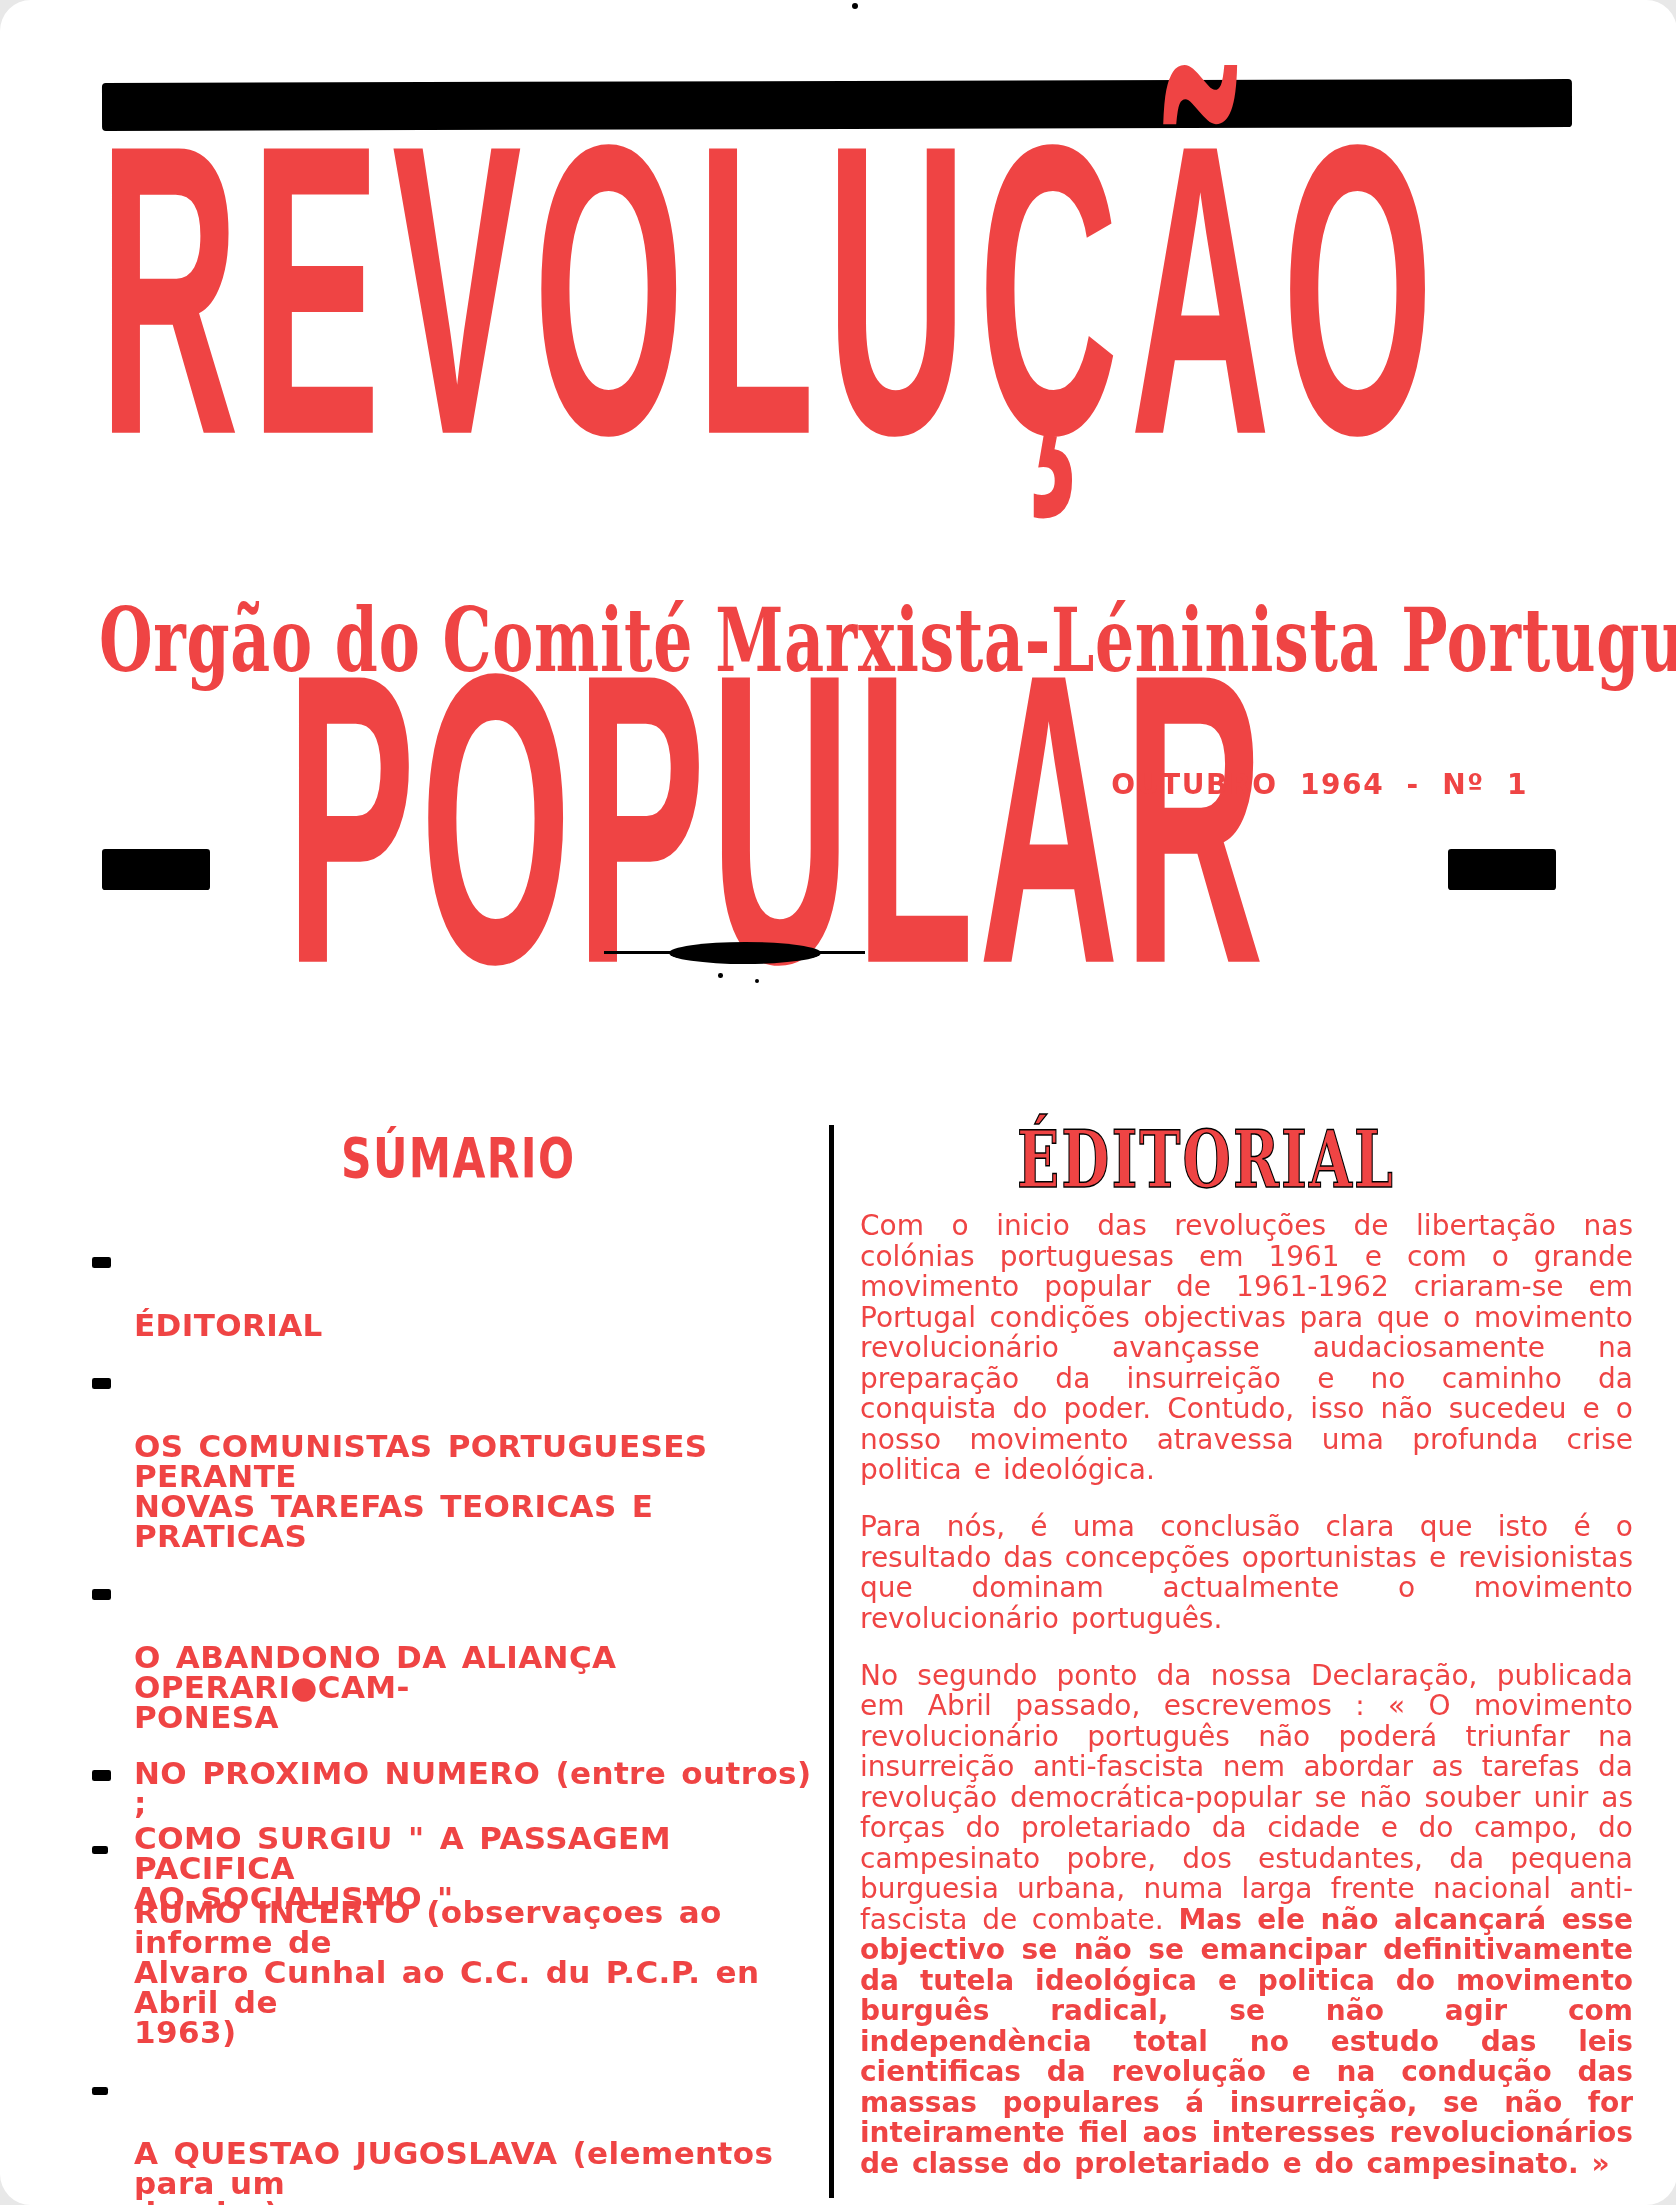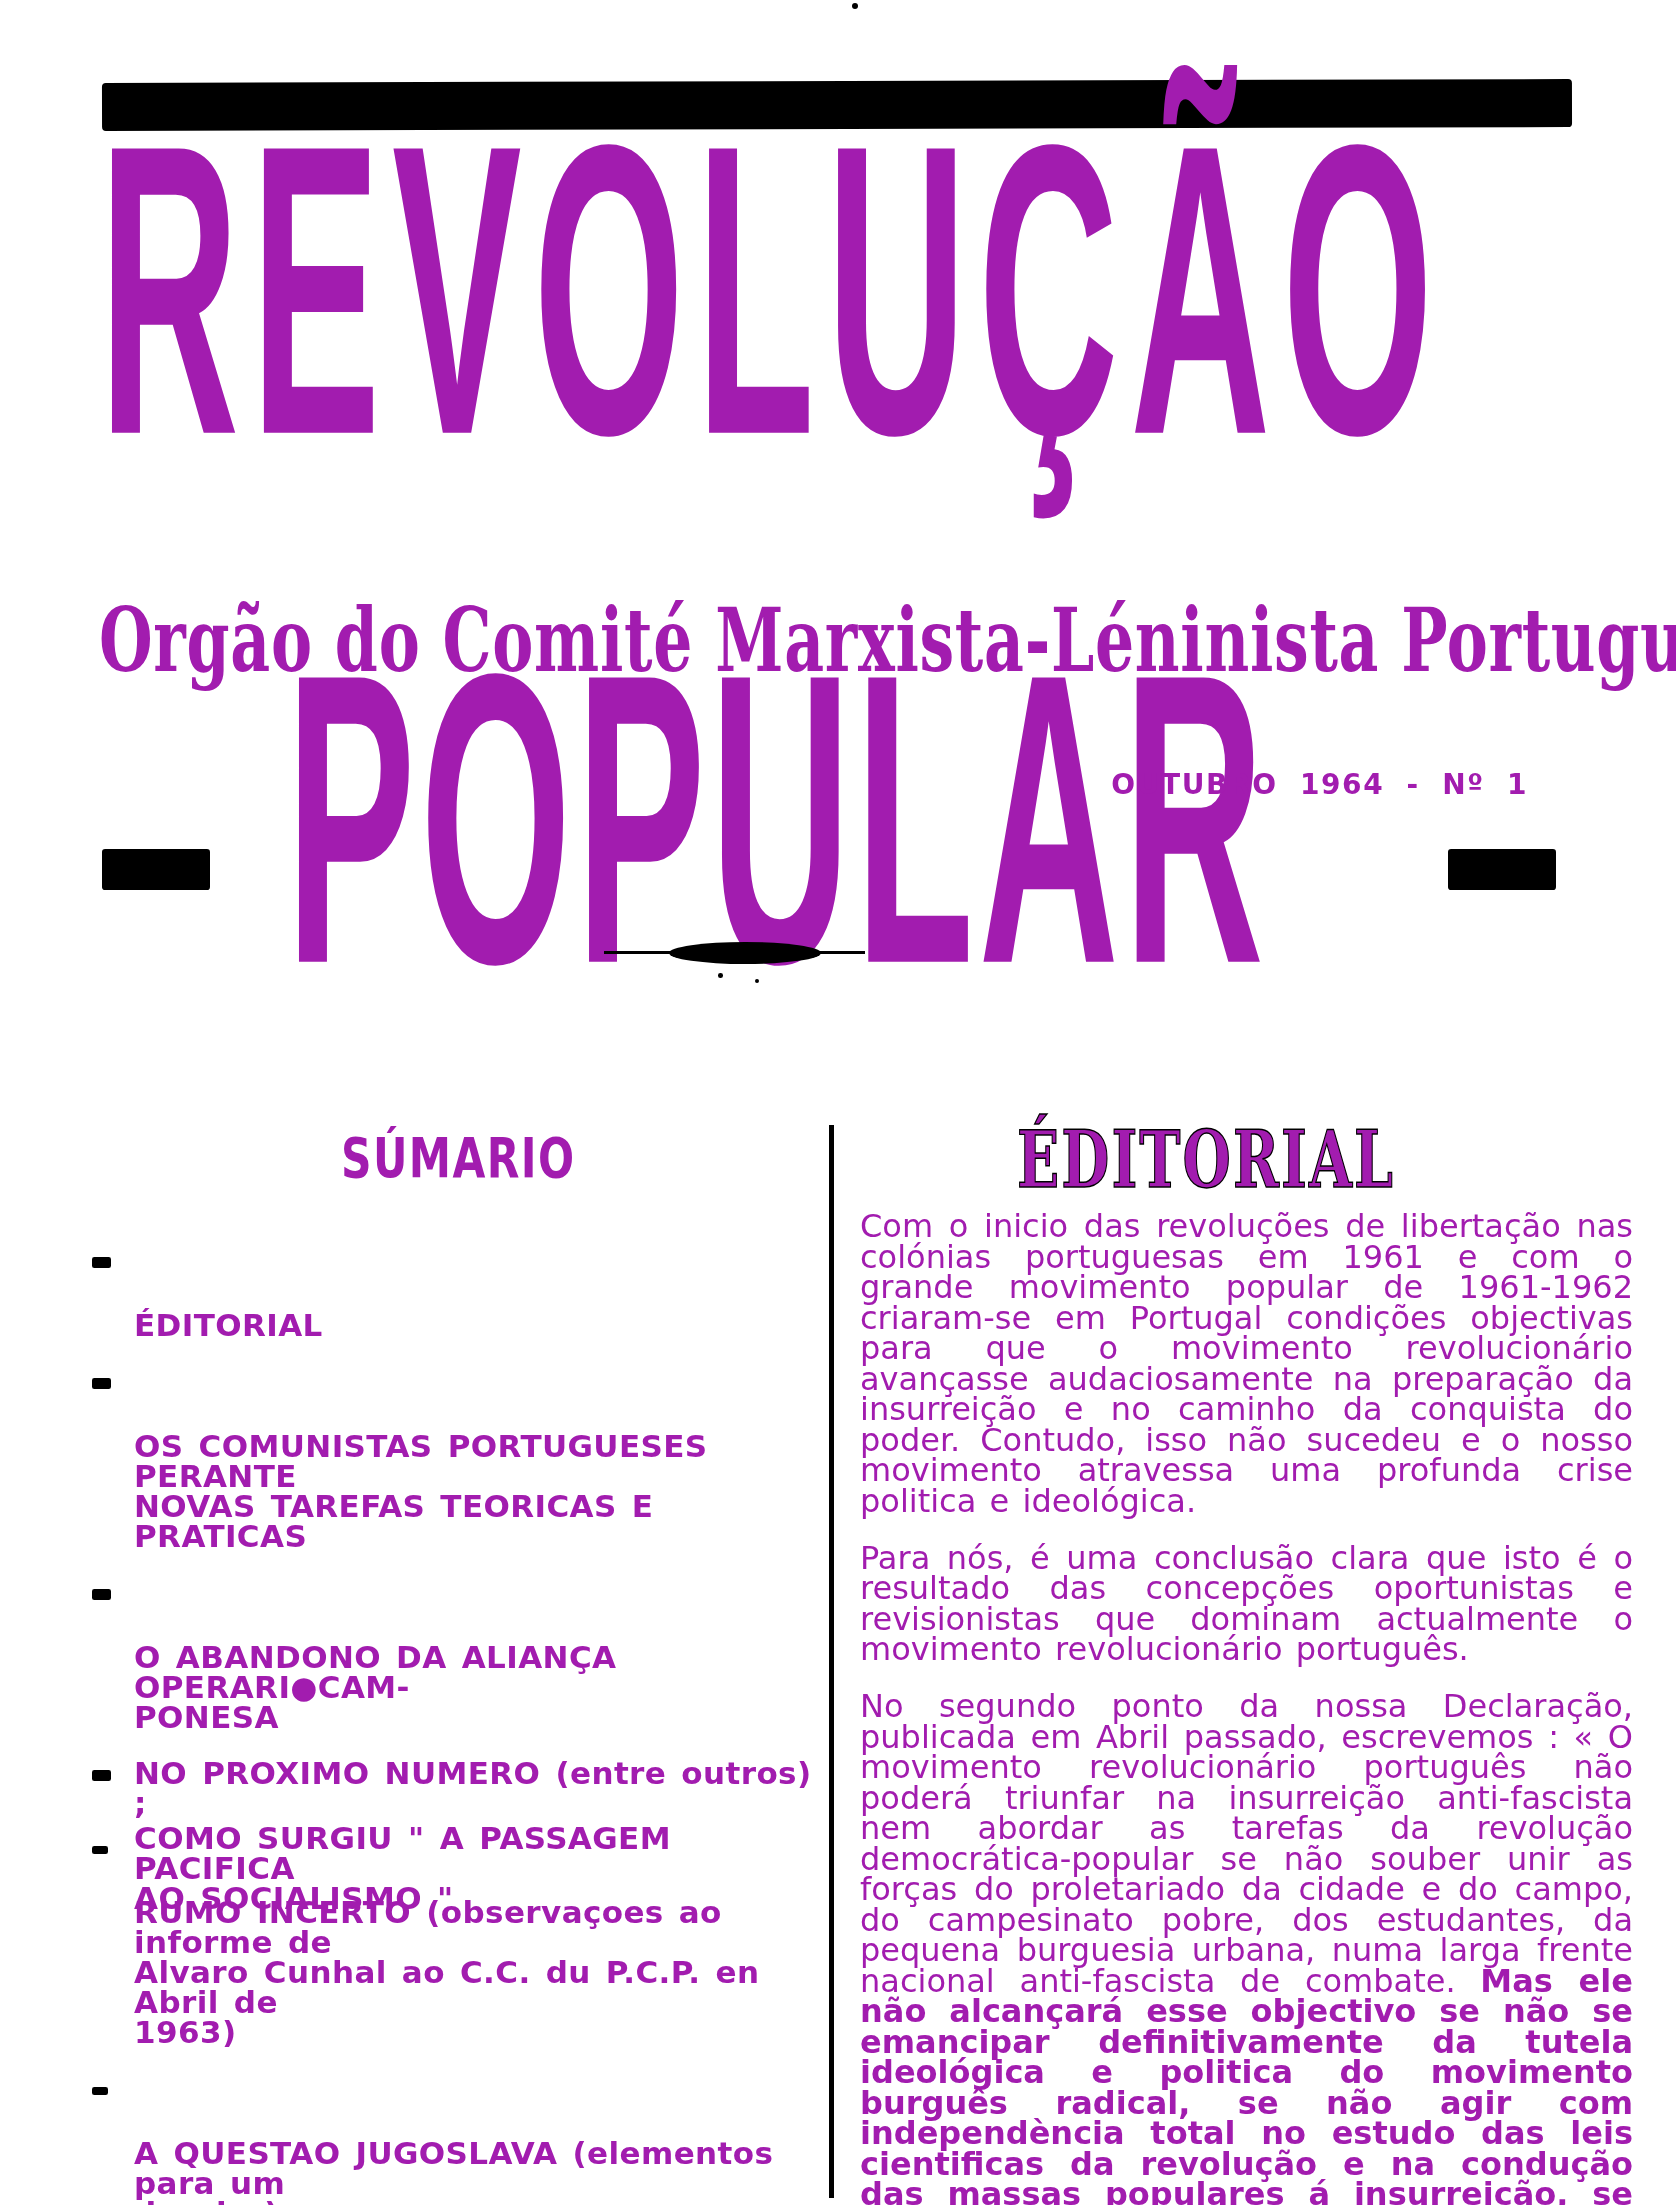--- a/index.html
+++ b/index.html
@@ -1,21 +1,22 @@
 <!DOCTYPE html>
 <html style="font-size:12.5px"><head>
 <meta charset="utf-8">
 <style>
   html,body{margin:0;padding:0;background:#e8e8e8;}
   .page{
     position:relative;
     width:1677px;height:2205px;
-    background:#ffffff;color:#a21caf;
+    background:#ffffff;color:#ef4444;
     overflow:hidden;
     font-family:"DejaVu Sans",sans-serif;
+    border-radius:31px;
   }
   
   .masthead-rule{
     position:absolute;left:102px;top:81px;width:1470px;height:48px;
     background:#000;border-radius:3.9px;transform:rotate(-0.15deg);
   }
   .title-line{
     position:absolute;white-space:nowrap;
     font-family:"Liberation Sans",sans-serif;
     font-weight:900;font-size:313px;line-height:1;
@@ -73,21 +74,21 @@
   .editorial-heading{
     position:absolute;left:1017px;top:1121px;white-space:nowrap;
     font-family:"DejaVu Serif",serif;font-weight:bold;
     font-size:63px;line-height:1;letter-spacing:2.3px;
     transform:scale(0.88,1.25);transform-origin:left top;
     -webkit-text-stroke:1.2px #000;
   }
   .editorial-body{position:absolute;left:860px;top:1211px;width:773px;}
   .editorial-body p{
     margin:0 0 26.6px 0;
-    font-size:32px;line-height:30.5px;
+    font-size:28px;line-height:30.5px;
     text-align:justify;word-spacing:3.1px;
   }
   .editorial-body strong{font-weight:bold;}
 </style>
 </head>
 <body>
 
 <div class="page">
 
   <div class="masthead-rule"></div>

